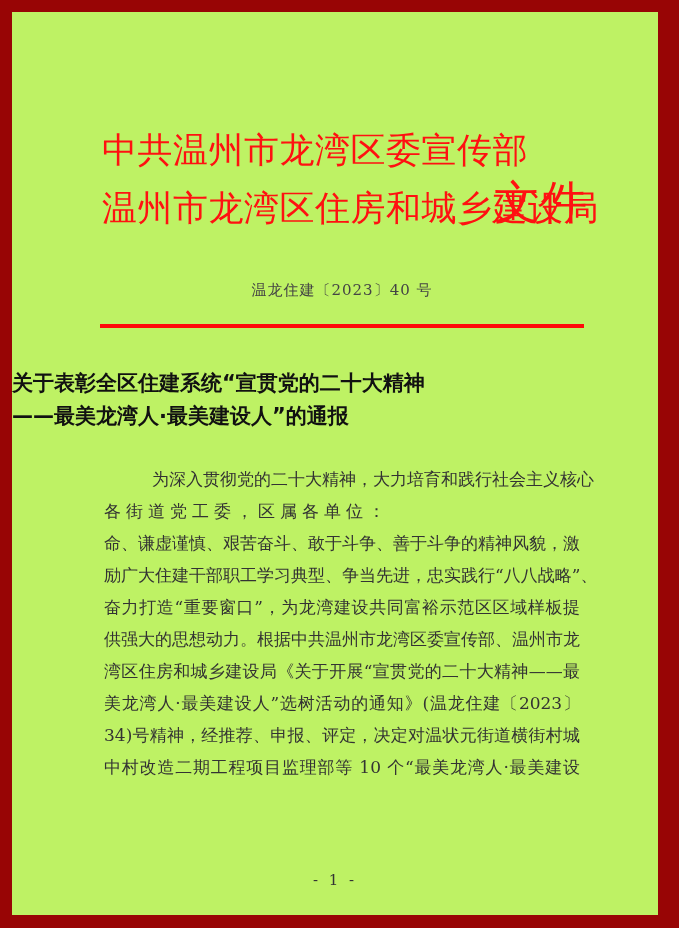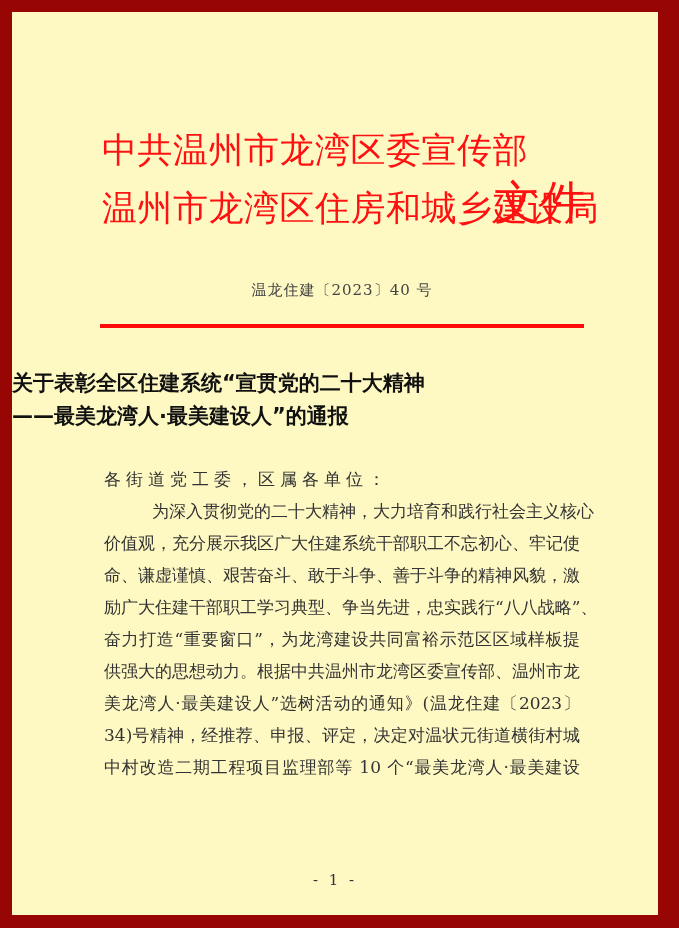--- a/index.html
+++ b/index.html
@@ -7,21 +7,21 @@
     width: 679px; height: 928px;
     background: #980505;
     position: relative;
     overflow: hidden;
     font-family: "DejaVu Sans", sans-serif;
   }
   .page {
     position: absolute;
     left: 12px; top: 12px;
     width: 646px; height: 903px;
-    background: #fef9c3;
+    background: #bef264;
   }
   .hdr-line {
     position: absolute;
     color: #ff1111;
     font-family: "DejaVu Sans", sans-serif;
     font-size: 35px;
     line-height: 40px;
     white-space: nowrap;
     letter-spacing: 0.5px;
   }
@@ -109,26 +109,26 @@
   <div class="docno">温龙住建〔2023〕40 号</div>
 
   <div class="rule"></div>
 
   <div class="title">
     <div>关于表彰全区住建系统“宣贯党的二十大精神</div>
     <div>——最美龙湾人·最美建设人”的通报</div>
   </div>
 
   <div class="body-text">
+    <span class="body-line indent">为深入贯彻党的二十大精神，大力培育和践行社会主义核心</span>
     <span class="body-line first">各街道党工委，区属各单位：</span>
-    <span class="body-line indent">为深入贯彻党的二十大精神，大力培育和践行社会主义核心</span>
-    <span class="body-line">价值观，充分展示我区广大住建系统干部职工不忘初心、牢记使</span>
     <span class="body-line">命、谦虚谨慎、艰苦奋斗、敢于斗争、善于斗争的精神风貌，激</span>
     <span class="body-line">励广大住建干部职工学习典型、争当先进，忠实践行“八八战略”、</span>
     <span class="body-line">奋力打造“重要窗口”，为龙湾建设共同富裕示范区区域样板提</span>
     <span class="body-line">供强大的思想动力。根据中共温州市龙湾区委宣传部、温州市龙</span>
+    <span class="body-line">湾区住房和城乡建设局《关于开展“宣贯党的二十大精神——最</span>
     <span class="body-line">美龙湾人·最美建设人”选树活动的通知》(温龙住建〔2023〕</span>
     <span class="body-line">34)号精神，经推荐、申报、评定，决定对温状元街道横街村城</span>
     <span class="body-line">中村改造二期工程项目监理部等 10 个“最美龙湾人·最美建设</span>
   </div>
 
   <div class="footer-page">- 1 -</div>
 </div>
 
 </body></html>

